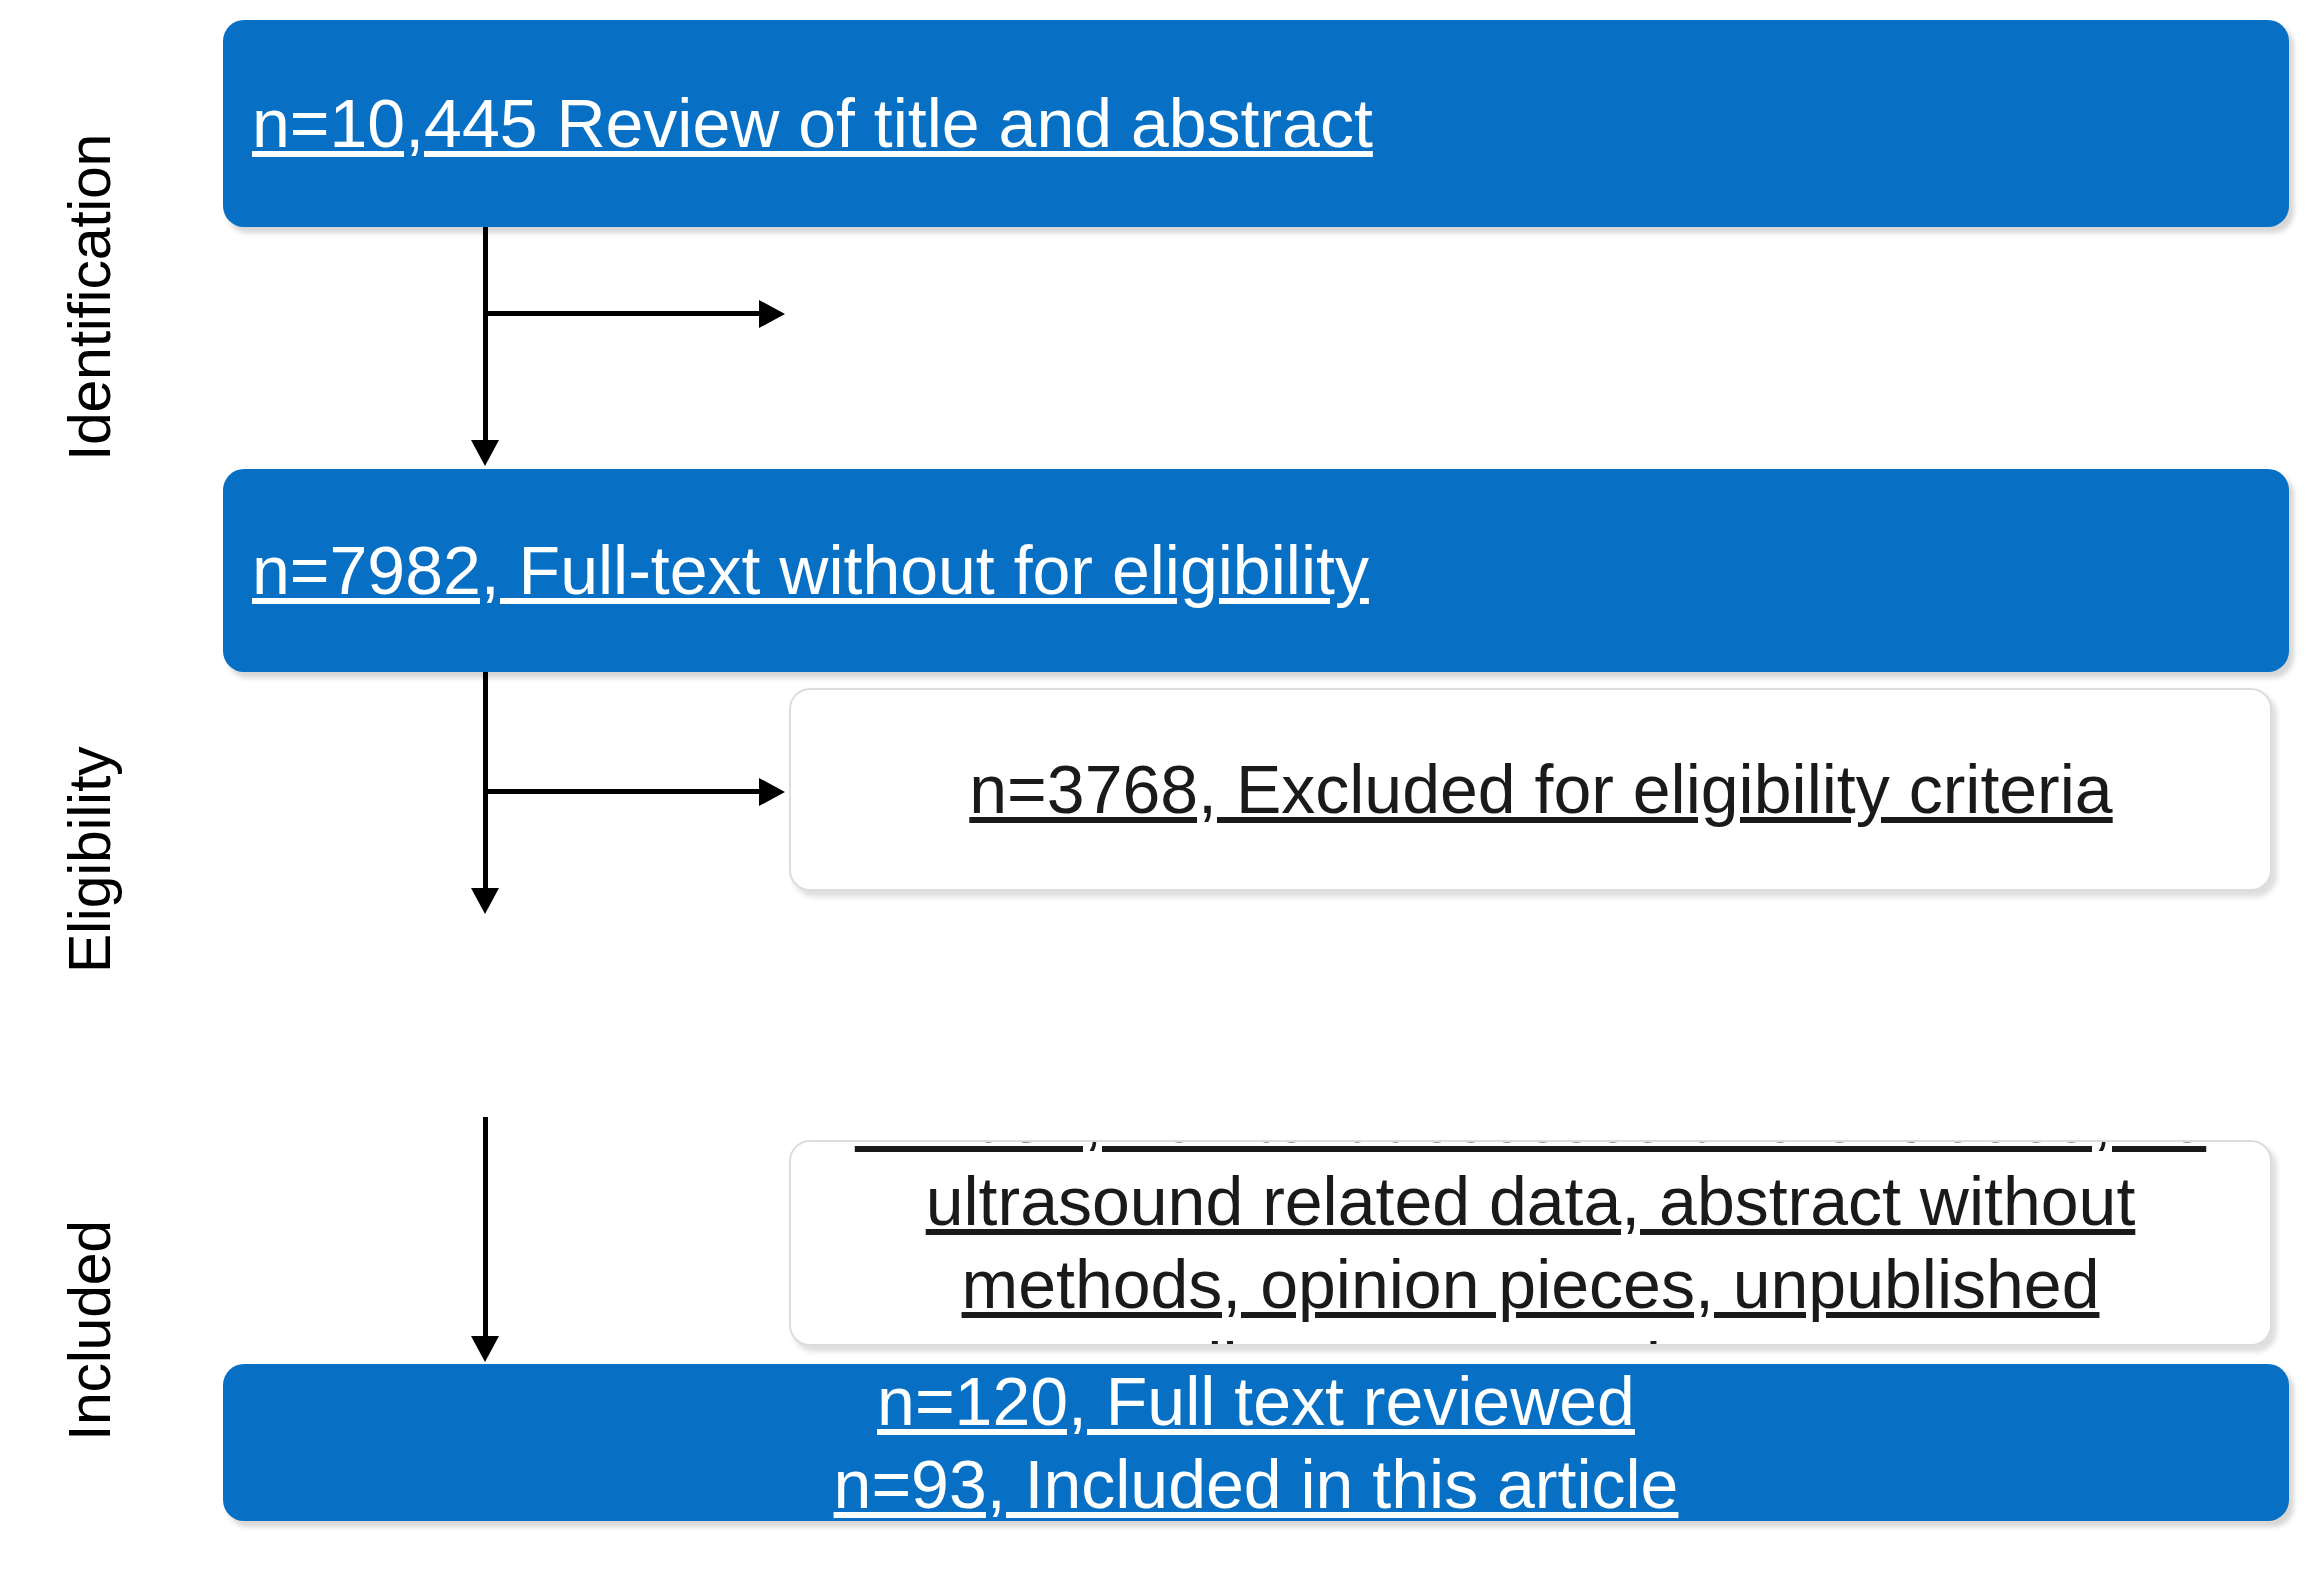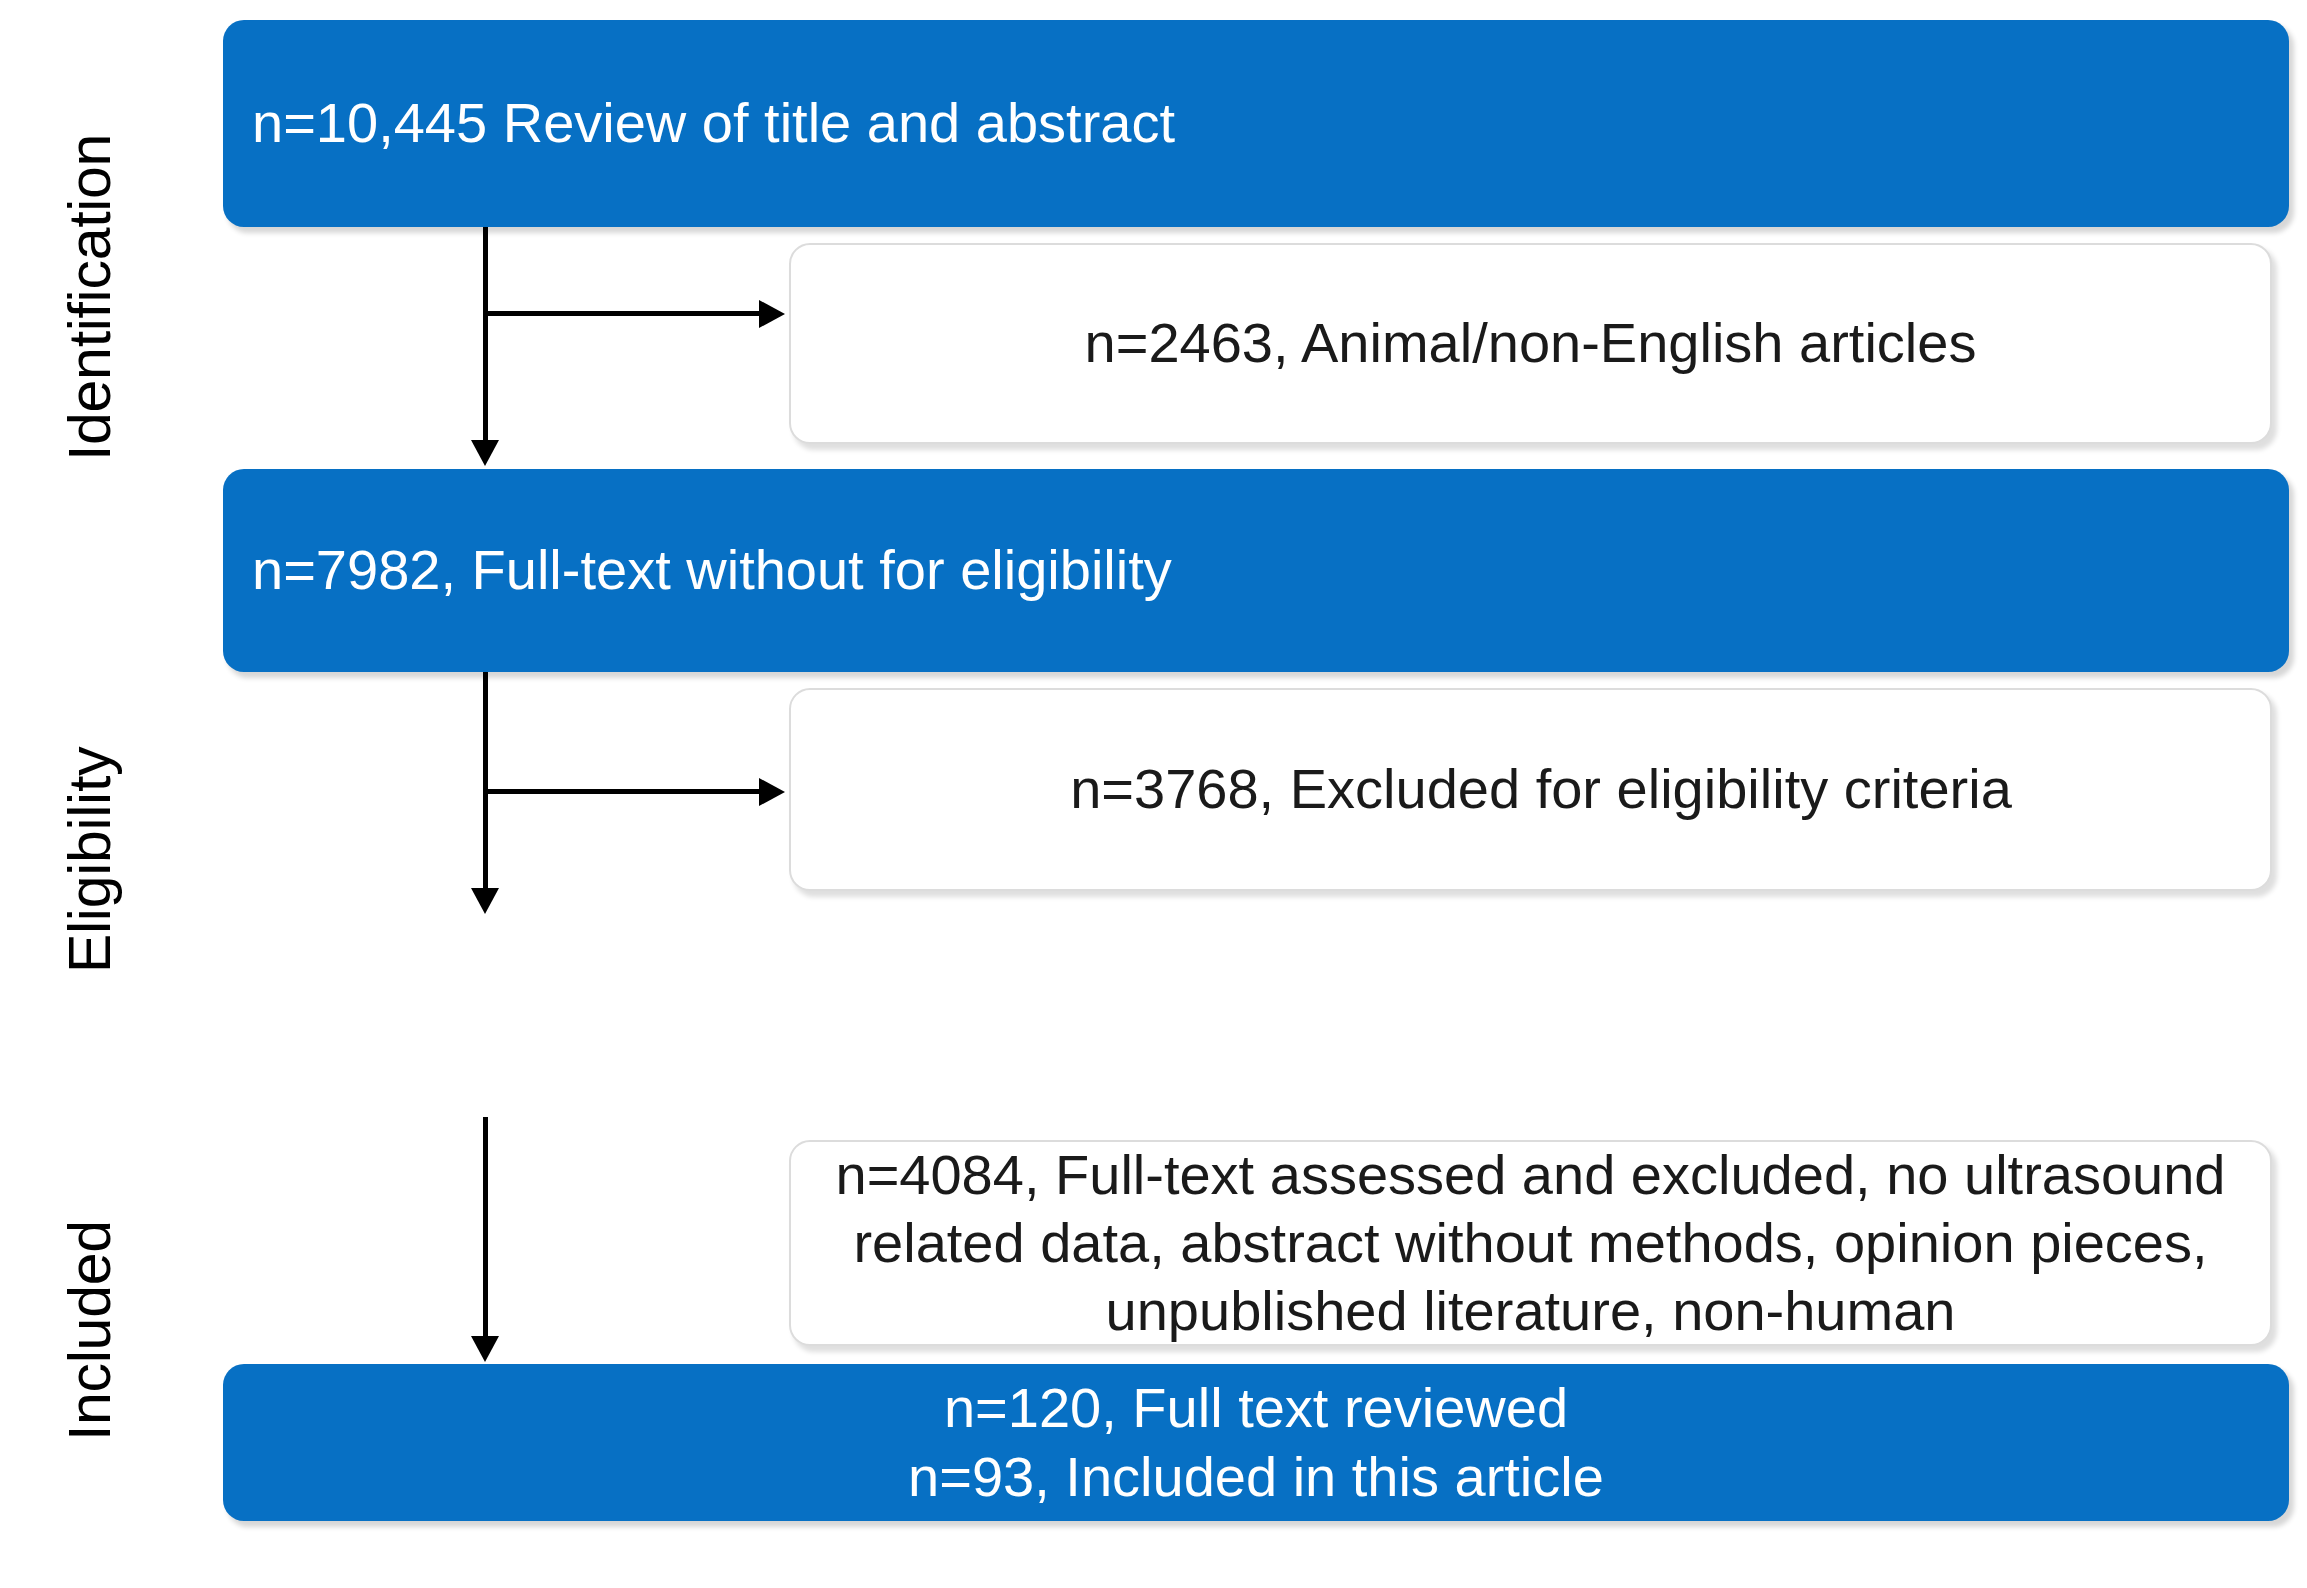--- a/index.html
+++ b/index.html
@@ -32,23 +32,24 @@
   .node{
     position:absolute;
     box-sizing:border-box;
     border-radius:21px;
     display:flex;
     align-items:center;
     overflow:hidden;
   }
   .node .txt{
     width:100%;
-    font-size:56px;
+    font-size:68px;
     line-height:1.22;
     white-space:pre-line;
+    text-decoration:underline;
   }
   .node.blue{
     background:#0770C4;
     box-shadow:4.2px 5.6px 4.9px rgba(0,0,0,0.16);
   }
   .node.blue .txt{ color:#ffffff; }
   .node.white{
     background:#ffffff;
     border:2.1px solid #DCDCDC;
     box-shadow:4.2px 5.6px 4.9px rgba(0,0,0,0.13);
@@ -104,23 +105,20 @@
 
   <div class="conn">
     <div class="vline" style="left:483px; top:1117px; height:237px;"></div>
     <div class="arrow-down" style="left:471px; top:1336px;"></div>
   </div>
 
   <div class="node blue al-left" style="left:223px; top:19.5px; width:2066px; height:207px;">
     <div class="txt">n=10,445 Review of title and abstract</div>
   </div>
 
-  <div class="node white al-center" style="left:789px; top:243px; width:1483px; height:201px;">
-    <div class="txt">n=2463, Animal/non-English articles</div>
-  </div>
 
   <div class="node blue al-left" style="left:223px; top:469px; width:2066px; height:203px;">
     <div class="txt">n=7982, Full-text without for eligibility</div>
   </div>
 
   <div class="node white al-center" style="left:789px; top:688px; width:1483px; height:203px;padding-left:21px;">
     <div class="txt">n=3768, Excluded for eligibility criteria</div>
   </div>
 
 

